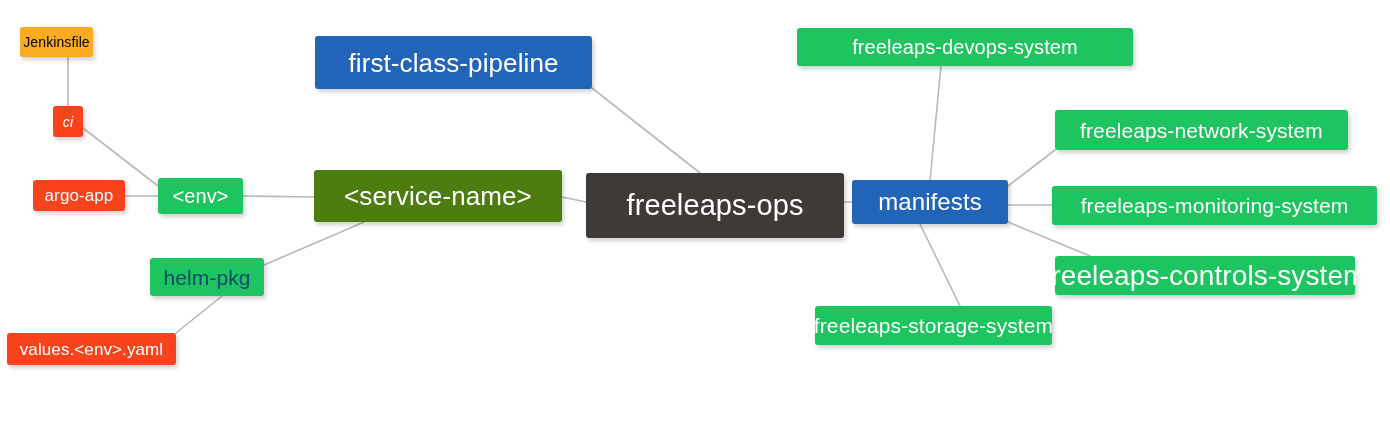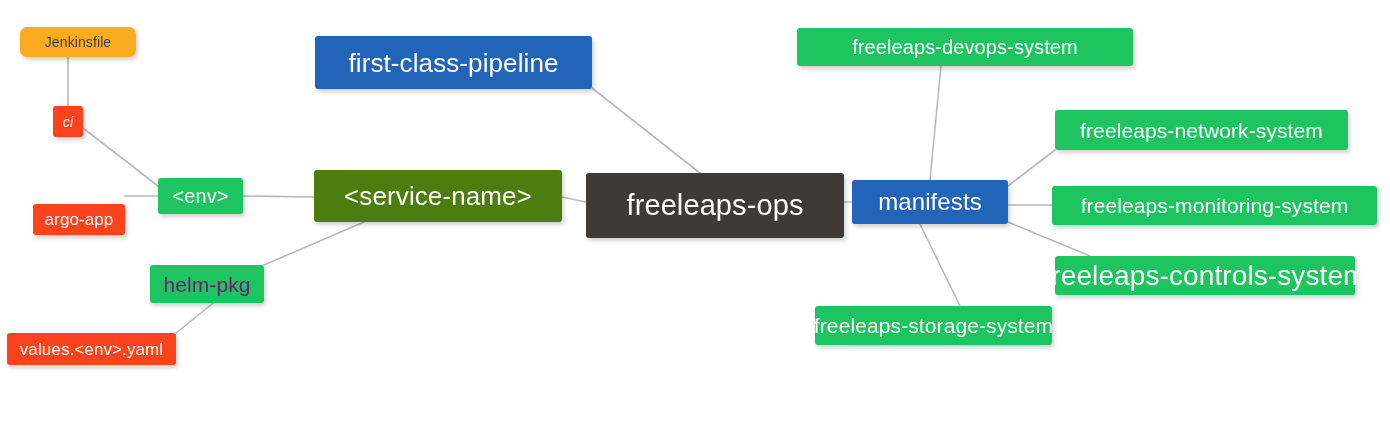--- a/index.html
+++ b/index.html
@@ -79,30 +79,30 @@
       </div>
       <div class="node" style="left: 315px; top: 36px; width: 277px; height: 53px; background: rgb(34, 100, 184); font-size: 26px; color: rgb(255, 255, 255);">
         <span class="node-label">first-class-pipeline</span>
       </div>
       <div class="node" style="left: 852px; top: 180px; width: 156px; height: 44px; background: rgb(34, 100, 184); font-size: 24px; color: rgb(255, 255, 255);">
         <span class="node-label">manifests</span>
       </div>
       <div class="node" style="left: 158px; top: 178px; width: 85px; height: 36px; background: rgb(30, 196, 95); font-size: 20px; color: rgb(255, 255, 255);">
         <span class="node-label">&lt;env&gt;</span>
       </div>
-      <div class="node" style="left: 150px; top: 258px; width: 114px; height: 38px; background: rgb(30, 196, 95); font-size: 21px; color: #701a75; margin-top: 7px;">
+      <div class="node" style="left: 150px; top: 258px; width: 114px; height: 38px; background: rgb(30, 196, 95); font-size: 21px; color: #0c4a6e;">
         <span class="node-label">helm-pkg</span>
       </div>
       <div class="node" style="left: 53px; top: 106px; width: 30px; height: 31px; background: rgb(249, 67, 29); font-size: 14px; color: rgb(255, 255, 255); font-style: italic;">
         <span class="node-label">ci</span>
       </div>
-      <div class="node" style="left: 20px; top: 27px; width: 116px; height: 30px; background: rgb(251, 171, 32); font-size: 14px; color: #404040; border-radius: 7px;">
+      <div class="node" style="left: 20px; top: 27px; width: 73px; height: 30px; background: rgb(251, 171, 32); font-size: 14px; color: #000000;">
         <span class="node-label">Jenkinsfile</span>
       </div>
-      <div class="node" style="left: 33px; top: 180px; width: 92px; height: 31px; background: rgb(249, 67, 29); font-size: 17px; color: rgb(255, 255, 255); margin-top: 24px;">
+      <div class="node" style="left: 33px; top: 180px; width: 92px; height: 31px; background: rgb(249, 67, 29); font-size: 17px; color: rgb(255, 255, 255);">
         <span class="node-label">argo-app</span>
       </div>
       <div class="node" style="left: 7px; top: 333px; width: 169px; height: 32px; background: rgb(249, 67, 29); font-size: 17px; color: rgb(255, 255, 255);">
         <span class="node-label">values.&lt;env&gt;.yaml</span>
       </div>
       <div class="node" style="left: 797px; top: 28px; width: 336px; height: 38px; background: rgb(30, 196, 95); font-size: 20px; color: rgb(255, 255, 255);">
         <span class="node-label">freeleaps-devops-system</span>
       </div>
       <div class="node" style="left: 1055px; top: 110px; width: 293px; height: 40px; background: rgb(30, 196, 95); font-size: 21px; color: rgb(255, 255, 255); text-align: right;">
         <span class="node-label">freeleaps-network-system</span>

